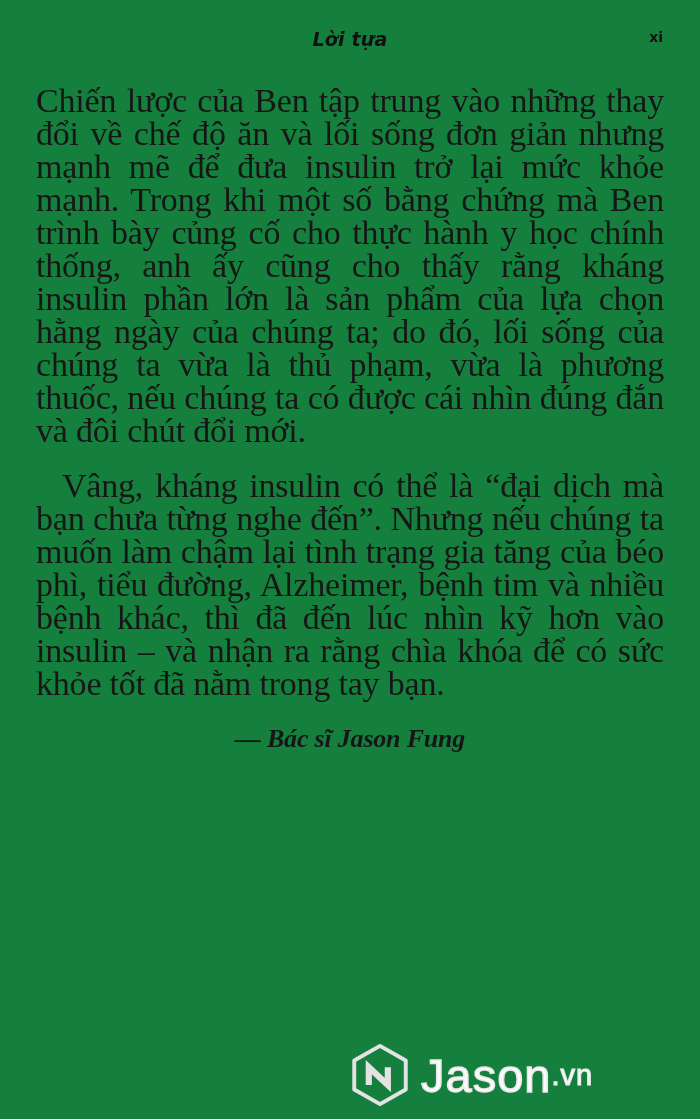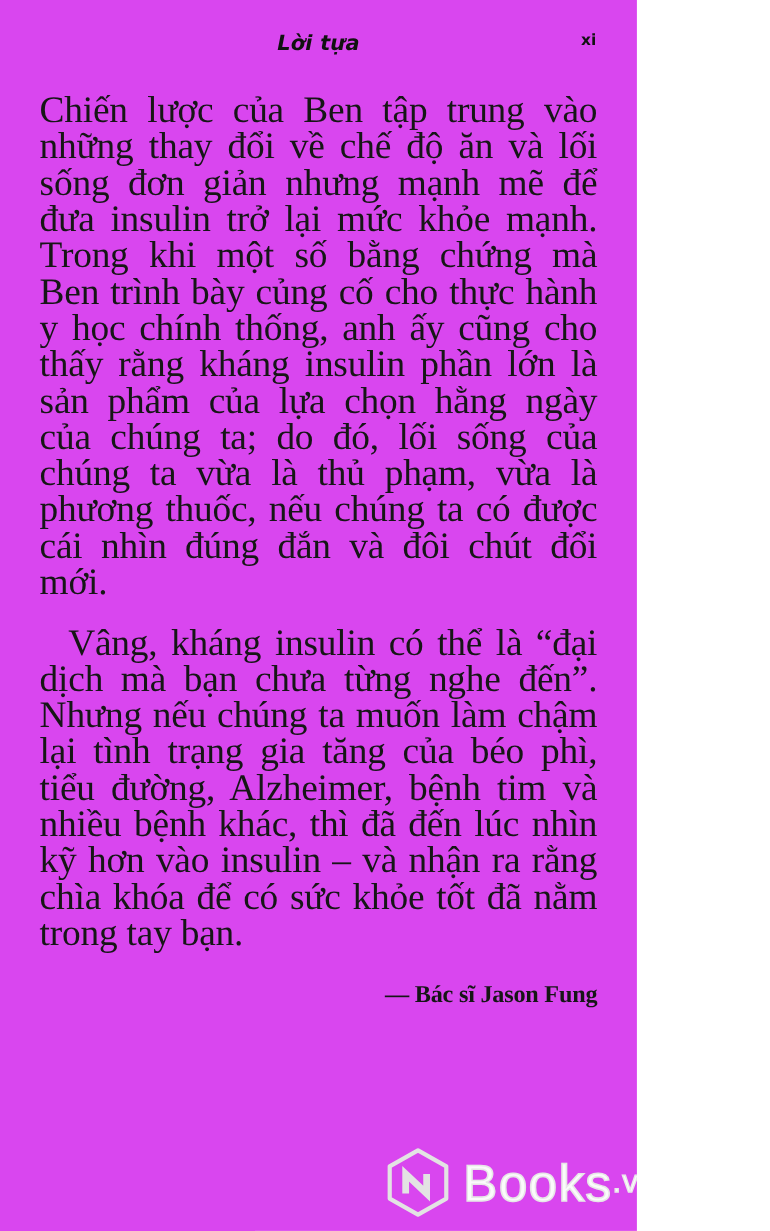--- a/index.html
+++ b/index.html
@@ -2,23 +2,23 @@
 <html><head>
 <meta charset="utf-8">
 <style>
   html, body {
     margin: 0;
     padding: 0;
     background: #ffffff;
   }
   .page {
     position: relative;
-    width: 579px;
+    width: 700px;
     height: 1119px;
-    background: #d946ef;
+    background: #15803d;
     overflow: hidden;
     font-family: "Liberation Serif", "DejaVu Serif", serif;
     color: #161616;
   }
 
   
   .page-header {
     position: absolute;
     top: 28px;
     left: 37px;
@@ -59,23 +59,24 @@
     text-align: justify;
     text-justify: inter-word;
     letter-spacing: -0.2px;
   }
   .para-indent {
     margin-top: 22px;
     text-indent: 26px;
   }
   .signature {
     margin: 22px 0 0 0;
-    font-size: 22px;
+    font-size: 26px;
     line-height: 33px;
-    text-align: right;
+    text-align: center;
+    font-style: italic;
     font-weight: bold;
     letter-spacing: -0.2px;
   }
 
   
   .watermark {
     position: absolute;
     left: 352px;
     top: 1042px;
     height: 66px;
@@ -130,17 +131,17 @@
     <p class="para para-first">Chiến lược của Ben tập trung vào những thay đổi về chế độ ăn và lối sống đơn giản nhưng mạnh mẽ để đưa insulin trở lại mức khỏe mạnh. Trong khi một số bằng chứng mà Ben trình bày củng cố cho thực hành y học chính thống, anh ấy cũng cho thấy rằng kháng insulin phần lớn là sản phẩm của lựa chọn hằng ngày của chúng ta; do đó, lối sống của chúng ta vừa là thủ phạm, vừa là phương thuốc, nếu chúng ta có được cái nhìn đúng đắn và đôi chút đổi mới.</p>
     <p class="para para-indent">Vâng, kháng insulin có thể là “đại dịch mà bạn chưa từng nghe đến”. Nhưng nếu chúng ta muốn làm chậm lại tình trạng gia tăng của béo phì, tiểu đường, Alzheimer, bệnh tim và nhiều bệnh khác, thì đã đến lúc nhìn kỹ hơn vào insulin – và nhận ra rằng chìa khóa để có sức khỏe tốt đã nằm trong tay bạn.</p>
     <p class="signature">— Bác sĩ Jason Fung</p>
   </main>
 
   <div class="watermark">
     <svg class="wm-logo" viewBox="0 0 100 112" xmlns="http://www.w3.org/2000/svg">
       <polygon points="50,4 96,30 96,82 50,108 4,82 4,30" fill="none" stroke="#e3e3e3" stroke-width="7" stroke-linejoin="round"></polygon>
       <path d="M30,74 L30,42 L64,74 L64,42" fill="none" stroke="#e3e3e3" stroke-width="11" stroke-linejoin="miter" stroke-linecap="butt"></path>
     </svg>
-      <span class="wm-text wm-books">Books</span>
+      <span class="wm-text wm-books">Jason</span>
       <span class="wm-text wm-vn">.vn</span>
   </div>
 
 </div>
 
 </body></html>

